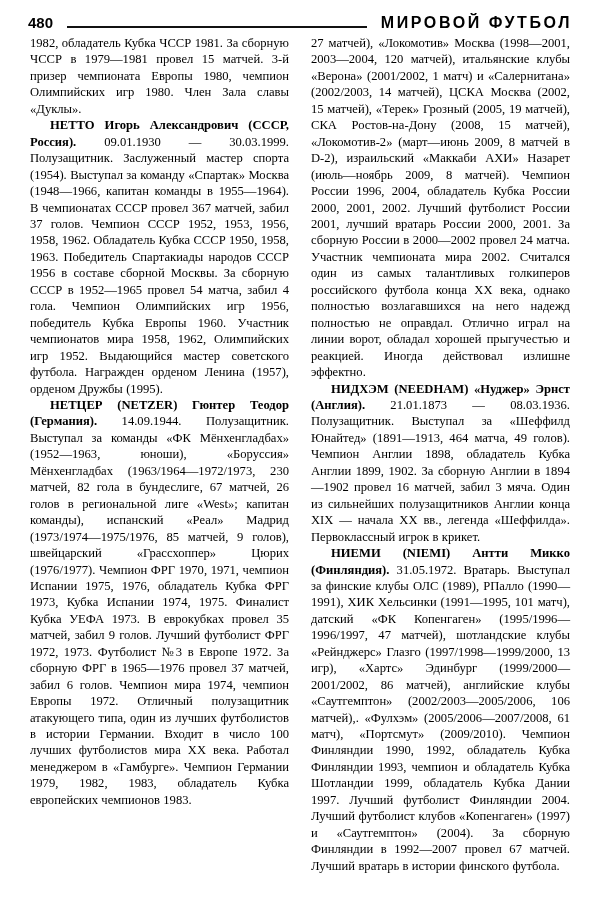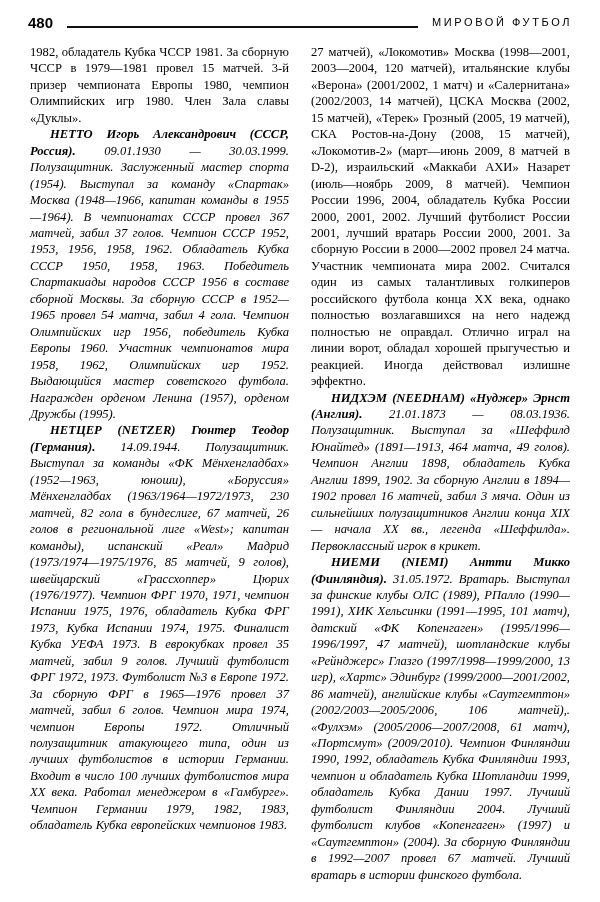--- a/index.html
+++ b/index.html
@@ -44,32 +44,32 @@
   .head-rule {
     flex: 1 1 auto;
     height: 0;
     border-top: 2px solid #111;
     margin: 0 6px;
     position: relative;
     top: 4px;
   }
   .head-title {
     font-family: "Liberation Sans", "DejaVu Sans", sans-serif;
-    font-weight: normal;
-    font-size: 11px;
+    font-weight: bold;
+    font-size: 16px;
     letter-spacing: 2.6px;
     line-height: 1;
     white-space: nowrap;
     padding-bottom: 1px;
   }
 
   
   .columns {
     position: absolute;
-    top: 44px;
+    top: 35px;
     left: 30px;
     width: 540px;
     height: 855px;
     display: flex;
     gap: 22px;
   }
   .col {
     width: 259px;
     height: 100%;
   }
@@ -79,21 +79,20 @@
     text-align: justify;
     text-justify: inter-word;
     font-size: 12.6px;
     line-height: 16.45px;
     hyphens: manual;
     word-spacing: 0.2px;
   }
   .para + .para { margin-top: 0; }
   .entry {
     margin-top: 14px;
-    font-style: italic;
   }
   .indent {
     text-indent: 20px;
   }
   .hdr {
     font-weight: bold;
   }
   
   .para:last-child { }
 </style>

